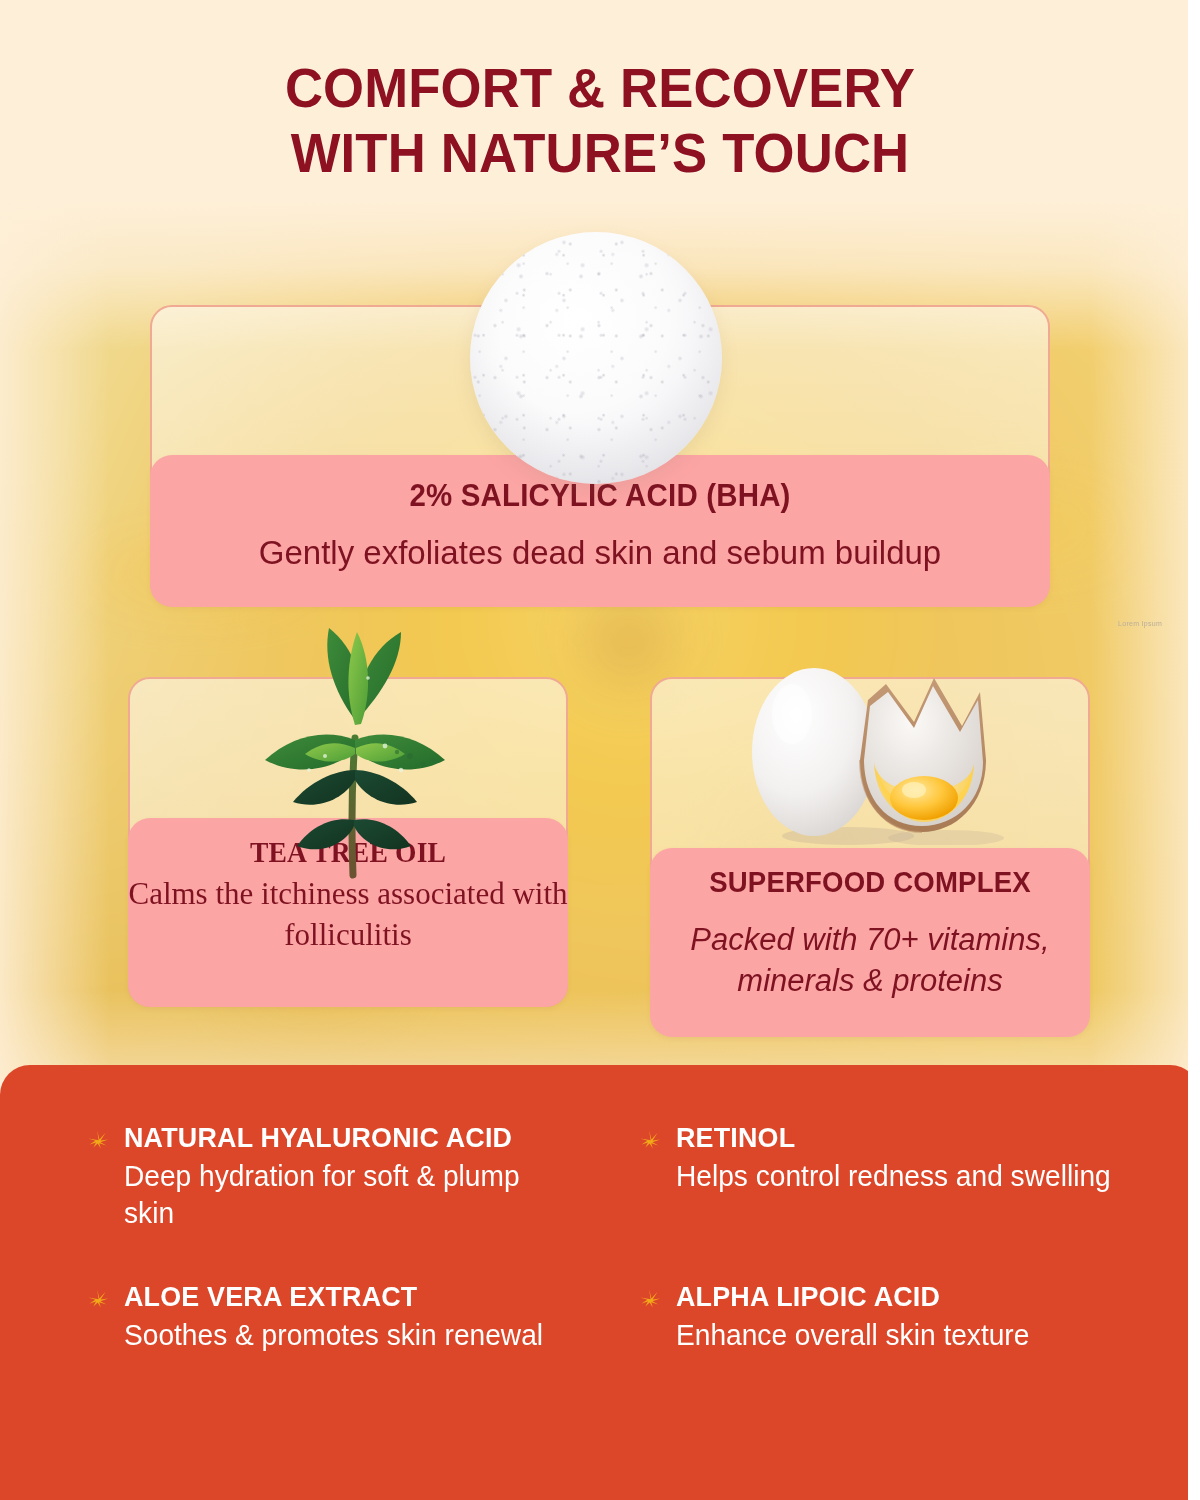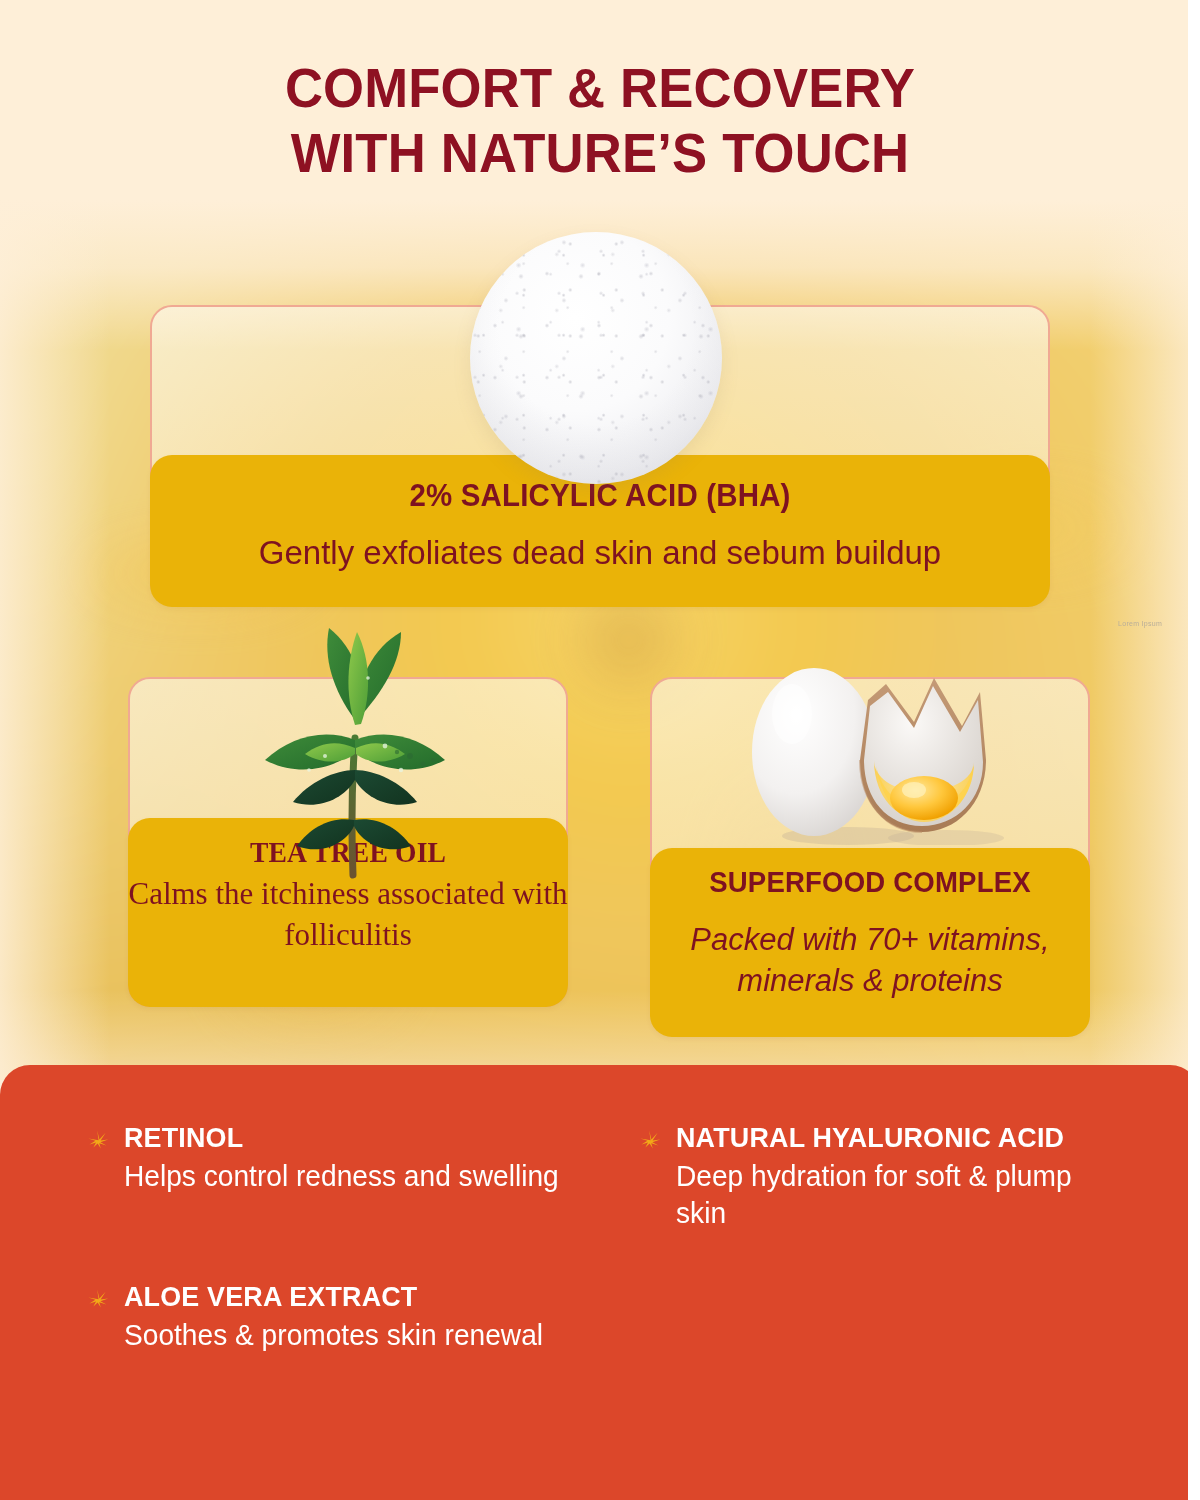--- a/index.html
+++ b/index.html
@@ -83,21 +83,21 @@
     border-radius:22px;
     background:linear-gradient(rgba(255,252,246,.58), rgba(255,250,240,.42));
     z-index:5;
   }
   #card-bha   { left:150px; top:305px; width:900px; height:300px; }
   #card-tea   { left:128px; top:677px; width:440px; height:330px; }
   #card-super { left:650px; top:677px; width:440px; height:330px; }
 
   .label {
     position:absolute;
-    background:#eab308;
+    background:#fca5a5;
     border-radius:22px;
     text-align:center;
     color:#7E1221;
     box-shadow:0 2px 5px rgba(140,90,60,.07);
     z-index:12;
   }
   .label .title {
     font-weight:bold;
     letter-spacing:.2px;
     transform:scaleX(.95);
@@ -335,56 +335,72 @@
           <svg width="24" height="24" viewBox="0 0 24 24" aria-hidden="true">
             <g fill="#F2A918">
               <path d="M12.6 13.2 L11.2 3.6 L13.4 12.6 L19.6 5.8 L14.6 13.6
                        L22.2 12.4 L14.4 15.2 L20.4 18.4 L13.2 16.2
                        L14.8 21.6 L11.6 16.4 L7.4 20.4 L10 15.4
                        L3.6 17.4 L9.4 13.8 L2.4 11.6 Z"></path>
             </g>
           </svg>
         </span>
         <span class="txt">
-          <span class="b-title" style="display: block;">RETINOL</span>
-          <span class="b-desc" style="display: block;">Helps control redness and swelling</span>
+          <span class="b-title" style="display: block;">NATURAL HYALURONIC ACID</span>
+          <span class="b-desc" style="display: block;">Deep hydration for soft &amp; plump skin</span>
         </span>
       </div>
 
       <div class="benefit">
         <span class="spark">
           <svg width="24" height="24" viewBox="0 0 24 24" aria-hidden="true">
             <g fill="#F2A918">
               <path d="M12.6 13.2 L11.2 3.6 L13.4 12.6 L19.6 5.8 L14.6 13.6
                        L22.2 12.4 L14.4 15.2 L20.4 18.4 L13.2 16.2
                        L14.8 21.6 L11.6 16.4 L7.4 20.4 L10 15.4
                        L3.6 17.4 L9.4 13.8 L2.4 11.6 Z"></path>
             </g>
           </svg>
         </span>
         <span class="txt">
-          <span class="b-title" style="display: block;">NATURAL HYALURONIC ACID</span>
-          <span class="b-desc" style="display: block;">Deep hydration for soft &amp; plump skin</span>
+          <span class="b-title" style="display: block;">RETINOL</span>
+          <span class="b-desc" style="display: block;">Helps control redness and swelling</span>
         </span>
       </div>
 
       <div class="benefit">
         <span class="spark">
           <svg width="24" height="24" viewBox="0 0 24 24" aria-hidden="true">
             <g fill="#F2A918">
               <path d="M12.6 13.2 L11.2 3.6 L13.4 12.6 L19.6 5.8 L14.6 13.6
                        L22.2 12.4 L14.4 15.2 L20.4 18.4 L13.2 16.2
                        L14.8 21.6 L11.6 16.4 L7.4 20.4 L10 15.4
                        L3.6 17.4 L9.4 13.8 L2.4 11.6 Z"></path>
             </g>
           </svg>
         </span>
         <span class="txt">
           <span class="b-title" style="display: block;">ALOE VERA EXTRACT</span>
           <span class="b-desc" style="display: block;">Soothes &amp; promotes skin renewal</span>
         </span>
       </div>
 
+      <div class="benefit">
+        <span class="spark">
+          <svg width="24" height="24" viewBox="0 0 24 24" aria-hidden="true">
+            <g fill="#F2A918">
+              <path d="M12.6 13.2 L11.2 3.6 L13.4 12.6 L19.6 5.8 L14.6 13.6
+                       L22.2 12.4 L14.4 15.2 L20.4 18.4 L13.2 16.2
+                       L14.8 21.6 L11.6 16.4 L7.4 20.4 L10 15.4
+                       L3.6 17.4 L9.4 13.8 L2.4 11.6 Z"></path>
+            </g>
+          </svg>
+        </span>
+        <span class="txt">
+          <span class="b-title" style="display: block;">ALPHA LIPOIC ACID</span>
+          <span class="b-desc" style="display: block;">Enhance overall skin texture</span>
+        </span>
+      </div>
 
     </div>
   </div>
 
 </div>
 
 </body></html>

